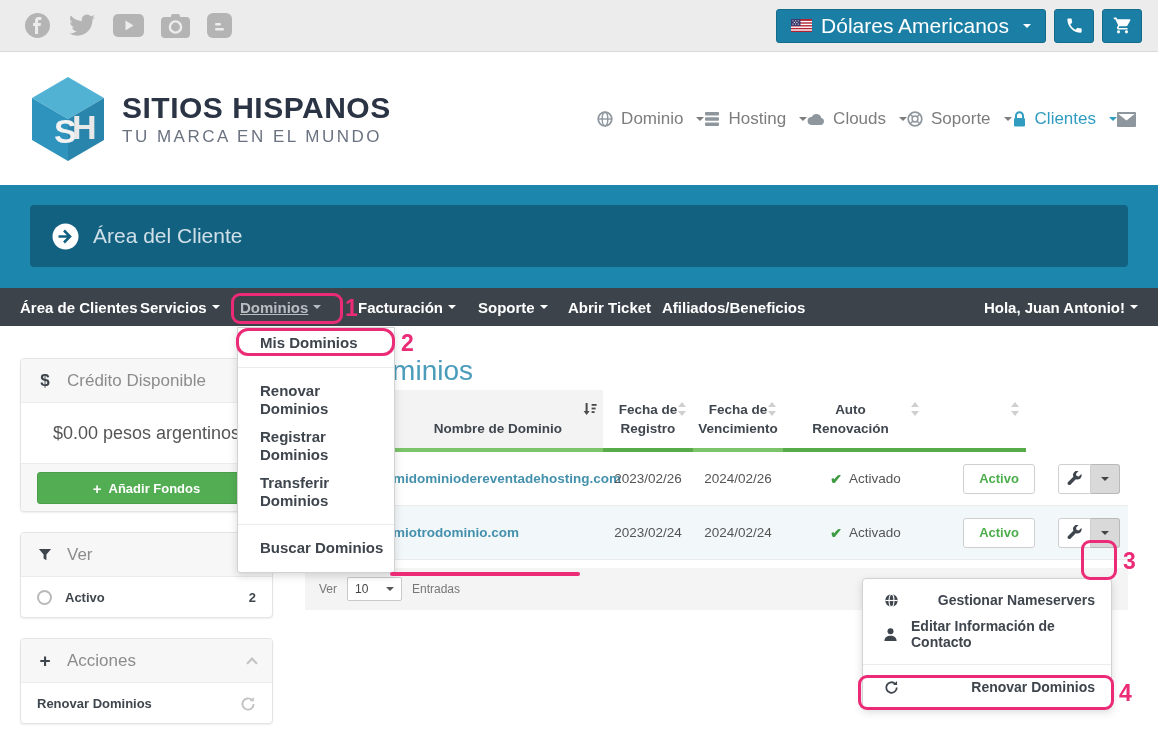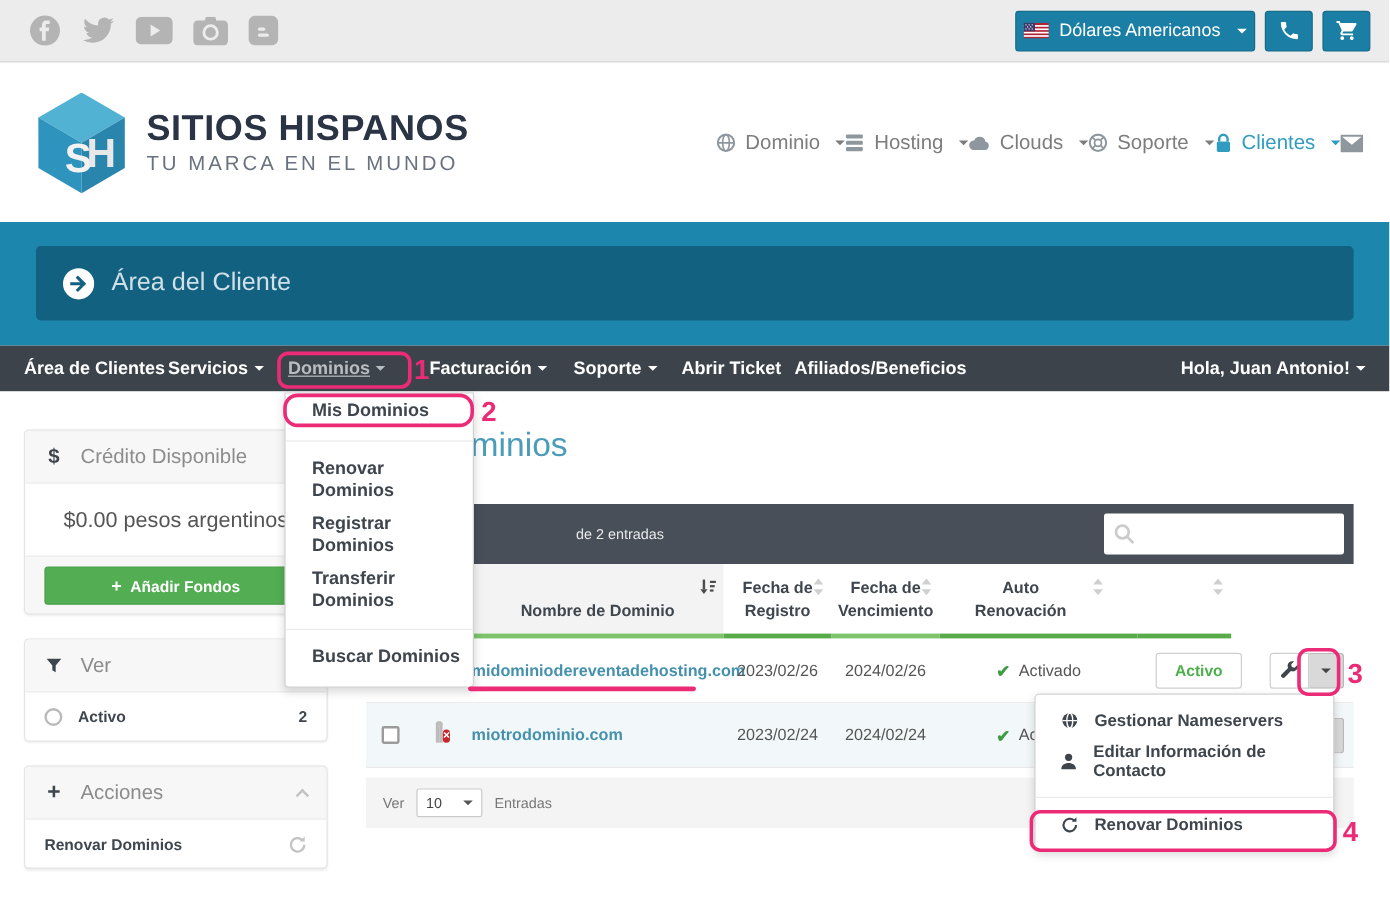--- a/index.html
+++ b/index.html
@@ -9,21 +9,21 @@
 
   
   .topbar { position:absolute; left:0; top:0; width:1158px; height:52px; background:#ececec;
             border-bottom:1px solid #d9d9d9; display:flex; align-items:center; justify-content:space-between;
             padding:0 16px 0 24px; }
   .social { display:flex; align-items:center; gap:17px; color:#b4b4b4; }
   .social .sicon { display:inline-flex; cursor:pointer; }
   .topbar-right { display:flex; align-items:center; gap:8px; }
   .tbtn { background:#1b7fa5; border:1px solid #156b8c; border-radius:3px; color:#fff; height:34px;
           display:inline-flex; align-items:center; justify-content:center; cursor:pointer; }
-  .tbtn.currency { padding:0 6px; gap:9px; font-size:15px; }
+  .tbtn.currency { padding:0 14px; gap:9px; font-size:21px; }
   .tbtn.square { width:40px; }
   .caret { display:inline-block; width:0; height:0; border:4px solid transparent; border-top-color:currentColor;
            margin-left:5px; position:relative; top:2px; }
 
   
   .header { position:absolute; left:0; top:53px; width:1158px; height:132px; background:#fff;
             display:flex; align-items:center; justify-content:space-between; padding:0 22px 0 30px; }
   .logo { display:flex; align-items:center; gap:16px; }
   .logo-text .t1 { font-size:30px; font-weight:700; color:#2b3445; letter-spacing:.5px; }
   .logo-text .t2 { font-size:17px; color:#6a7280; letter-spacing:2.5px; margin-top:2px; }
@@ -121,21 +121,21 @@
   
   .menu { position:absolute; background:#fff; border:1px solid #d2d2d2; border-radius:0 0 3px 3px;
           box-shadow:0 3px 8px rgba(0,0,0,.15); z-index:50; }
   .menu-dominios { left:237px; top:327px; width:158px; padding:0 0 10px 0; }
   .menu-dominios .mi { padding:5px 10px 5px 22px; font-size:15px; font-weight:600; color:#3e454d;
                        line-height:18px; cursor:pointer; }
   .menu-dominios .mi.first { padding-top:6px; padding-bottom:6px; }
   .mdiv { height:1px; background:#ececec; margin:9px 0; }
   .menu-actions { left:862px; top:578px; width:250px; border-radius:4px; padding:8px 0; }
   .menu-actions .mi { display:flex; align-items:center; gap:13px; padding:5px 16px 5px 20px;
-                      font-size:14px; font-weight:600; color:#3e454d; cursor:pointer; }
+                      font-size:14px; font-weight:600; color:#3e454d; cursor:pointer;justify-content:space-between; }
   .menu-actions .micon { width:16px; display:inline-flex; justify-content:center; color:#3e454d; }
   .menu-actions .mi.tall { padding-top:8px; padding-bottom:8px; }
 
   
   .ann { position:absolute; border:3px solid #ec2b77; border-radius:9px; z-index:60; pointer-events:none; }
   .ann-num { position:absolute; color:#ec2b77; font-size:23px; font-weight:800; z-index:60; pointer-events:none;
              line-height:1; }
   .ann-underline { position:absolute; height:4px; background:#ec2b77; border-radius:2px; z-index:60; pointer-events:none; }
 </style>
 </head>
@@ -392,32 +392,20 @@
               <path d="M13.9 1v4.2H9.7z" fill="#c3c3c3"></path>
             </svg>
           </span>
       </div>
     </div>
   </aside>
 
   <main class="main">
     <h1 class="page-title">Mis Dominios</h1>
 
-    <div class="toolbar">
-      <span class="entries">de 2 entradas</span>
-      <span class="searchbox">
-        <span class="mag">
-            <svg width="18" height="18" viewBox="0 0 18 18">
-              <circle cx="7.3" cy="7.3" r="5.3" fill="none" stroke="currentColor" stroke-width="2.2"></circle>
-              <path d="M11.3 11.3L16.5 16.5" stroke="currentColor" stroke-width="2.2"></path>
-            </svg>
-          </span>
-        <input value="" style="">
-      </span>
-    </div>
 
     <div class="thead">
       <div class="th c-check seg-a"></div>
       <div class="th c-lock seg-b sorted-bg"></div>
       <div class="th c-name seg-a sorted-bg">
         <span>Nombre de Dominio</span>
         <span class="sort"><svg width="14" height="14" viewBox="0 0 14 14" fill="#4a4a4a">
               <rect x="2.6" y="1" width="2" height="8"></rect>
               <path d="M3.6 13L.6 9h6z"></path>
               <rect x="8.6" y="2" width="5" height="1.8"></rect>

